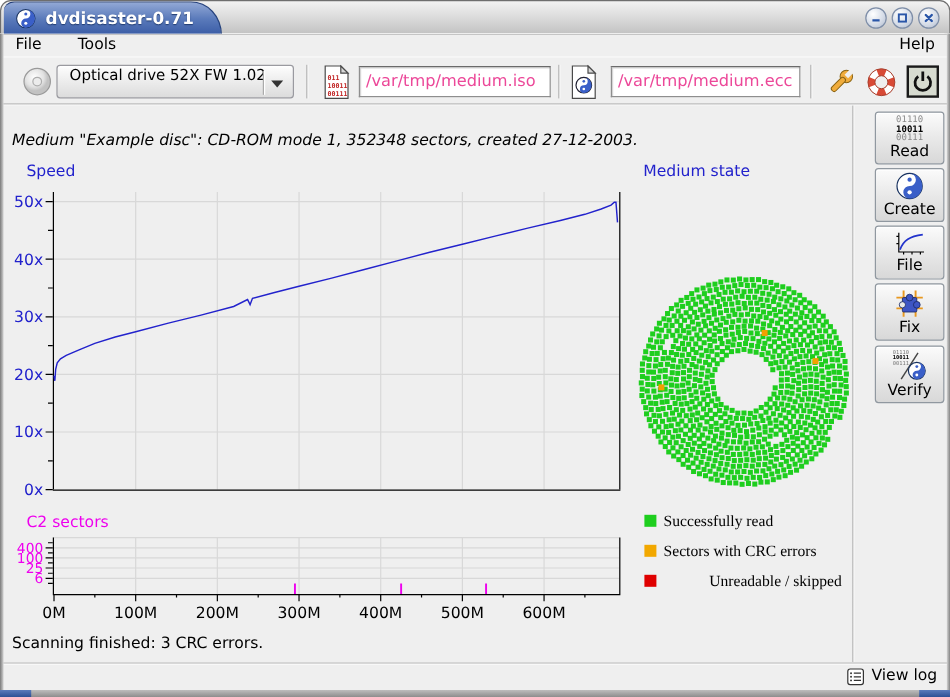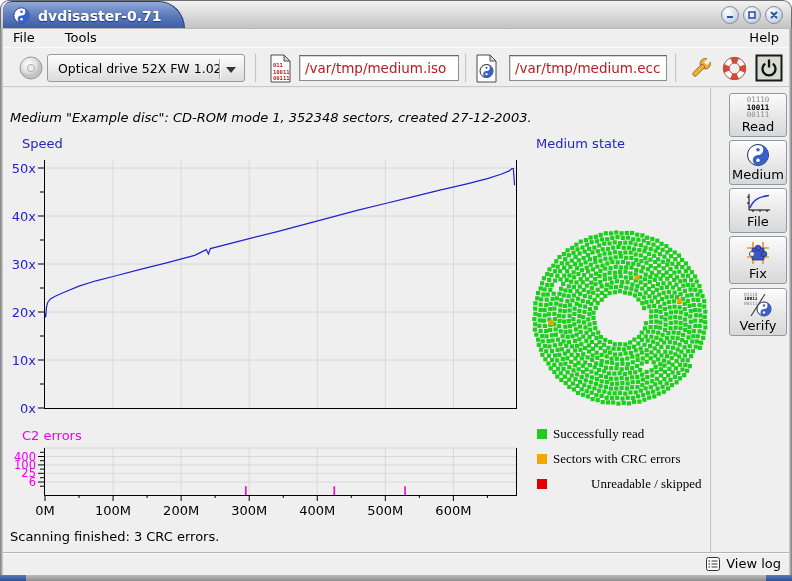--- a/index.html
+++ b/index.html
@@ -28,27 +28,27 @@
   .menu-item{padding:1px 2px;}
   
   .toolbar{position:absolute;left:1px;top:48px;width:790px;height:40px;background:#EFEFEF;}
   .toolbar:after{content:"";position:absolute;left:0;bottom:0;width:100%;height:2px;
                  background:linear-gradient(#B8B8B8,#FBFBFB);}
   .tb-abs{position:absolute;top:0;height:40px;display:flex;align-items:center;}
   .tb-sep{position:absolute;top:6px;height:28px;width:2px;background:linear-gradient(90deg,#B0B0B0,#FCFCFC);}
   .combo{position:absolute;left:46px;top:6px;width:198px;height:28px;
          background:linear-gradient(#FDFDFD,#E9E9E9 60%,#DCDCDC);
          border:1px solid #9A9AA0;border-radius:3px;box-shadow:inset 0 1px 0 #FFF;
-         display:flex;align-items:center;font-size:12.5px;padding-left:10px;}
+         display:flex;align-items:flex-start;font-size:12.5px;padding-left:10px;}
   .combo .cline{position:absolute;right:24px;top:4px;height:20px;width:1px;background:#AAA;box-shadow:1px 0 0 #FFF;}
   .combo .arrow{position:absolute;right:8px;top:12px;width:0;height:0;
                 border-left:5px solid transparent;border-right:5px solid transparent;border-top:6px solid #333;}
   .path-input{position:absolute;top:7px;height:26px;border:1px solid #8E8E8E;border-top-color:#6A6A6A;
               box-shadow:inset 1px 1px 0 #D6D6D6;background:#FFF;font-family:inherit;font-size:13.5px;
-              padding:0 5px;color:#b91c1c;}
+              padding:0 5px;color:#ec4899;}
   
   .content{position:absolute;left:1px;top:88px;width:790px;height:464px;background:#EFEFEF;}
   .status-line{position:absolute;left:9px;font-size:13px;white-space:nowrap;}
   .chart-title{position:absolute;font-size:13px;}
   .legend-row{position:absolute;left:536px;height:14px;display:flex;align-items:center;gap:6px;font-size:13px;font-family:Liberation Serif, serif;}
   .legend-sq{width:10px;height:10px;display:inline-block;}
   .vgroove{position:absolute;left:709px;top:0;bottom:0;width:2px;background:linear-gradient(90deg,#B4B4B4,#FBFBFB);}
   
   .side-btn{position:absolute;left:728px;width:58px;
             background:linear-gradient(#FBFBFB,#E7E7E7 55%,#D8D8D8);
@@ -186,21 +186,21 @@
         <line x1="14" y1="5.5" x2="14" y2="13.5" stroke="#111" stroke-width="2.3"></line>
       </svg>
     </div>
   </div>
 
   <div class="content">
     <div class="status-line" style="top:22px;font-style:italic;">Medium "Example disc": CD-ROM mode 1, 352348 sectors, created 27-12-2003.</div>
 
     <div class="chart-title" style="left:21px;top:48px;color:#2222CC;">Speed</div>
     <div class="chart-title" style="left:535px;top:48px;color:#2222CC;">Medium state</div>
-    <div class="chart-title" style="left:21px;top:340px;color:#EE00EE;">C2 errors</div>
+    <div class="chart-title" style="left:21px;top:340px;color:#EE00EE;">C2 sectors</div>
 
     <svg id="charts" class="abs" style="left:0;top:0;" width="710" height="464">
         <line x1="112.0635838150289" x2="112.0635838150289" y1="72" y2="320" stroke="#D8D8D8"></line>
         <line x1="112.0635838150289" x2="112.0635838150289" y1="360" y2="407" stroke="#D8D8D8"></line>
         <line x1="180.1271676300578" x2="180.1271676300578" y1="72" y2="320" stroke="#D8D8D8"></line>
         <line x1="180.1271676300578" x2="180.1271676300578" y1="360" y2="407" stroke="#D8D8D8"></line>
         <line x1="248.1907514450867" x2="248.1907514450867" y1="72" y2="320" stroke="#D8D8D8"></line>
         <line x1="248.1907514450867" x2="248.1907514450867" y1="360" y2="407" stroke="#D8D8D8"></line>
         <line x1="316.2543352601156" x2="316.2543352601156" y1="72" y2="320" stroke="#D8D8D8"></line>
         <line x1="316.2543352601156" x2="316.2543352601156" y1="360" y2="407" stroke="#D8D8D8"></line>
@@ -1174,21 +1174,21 @@
     </div>
     <div class="side-btn" style="top:52px;height:45px;">
       <div class="ic">
         <svg width="24" height="24" viewBox="0 0 24 24">
           <circle cx="12" cy="12" r="10.5" fill="#FFF" stroke="#16305E"></circle>
           <path d="M12 1.5 A10.5 10.5 0 0 1 12 22.5 A5.25 5.25 0 0 1 12 12 A5.25 5.25 0 0 0 12 1.5 Z" fill="#3A5FC8"></path>
           <circle cx="12" cy="6.7" r="1.8" fill="#3A5FC8"></circle>
           <circle cx="12" cy="17.3" r="1.8" fill="#FFF"></circle>
         </svg>
       </div>
-      <div>Medium</div>
+      <div>Create</div>
     </div>
     <div class="side-btn" style="top:100px;height:45px;">
       <div class="ic">
         <svg width="26" height="22" viewBox="0 0 26 22">
           <path d="M4 2 V18 H25" fill="none" stroke="#000" stroke-width="1"></path>
           <path d="M2 5 h2 M2 11 h2 M8 18 v2 M15 18 v2 M22 18 v2" stroke="#000" stroke-width="1"></path>
           <path d="M5 16 C8 8 13 5 24 3.5" fill="none" stroke="#2233CC" stroke-width="1.4"></path>
         </svg>
       </div>
       <div>File</div>

